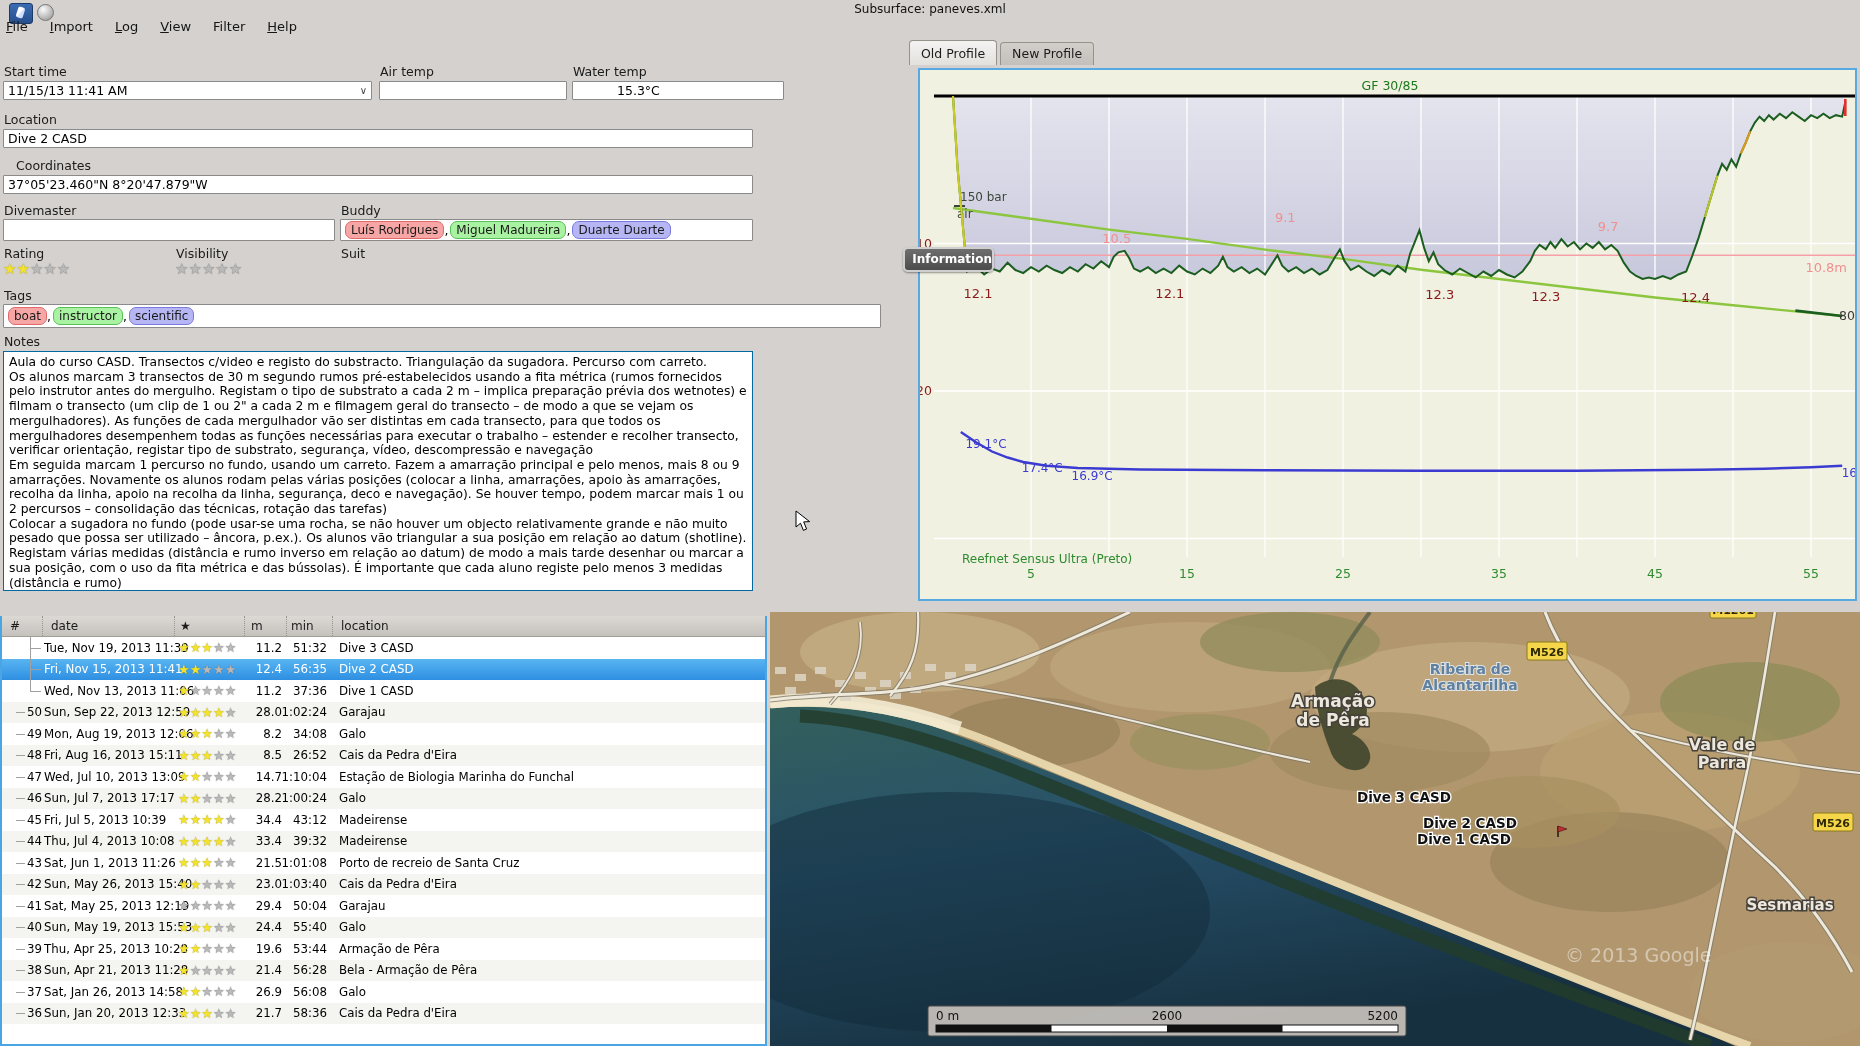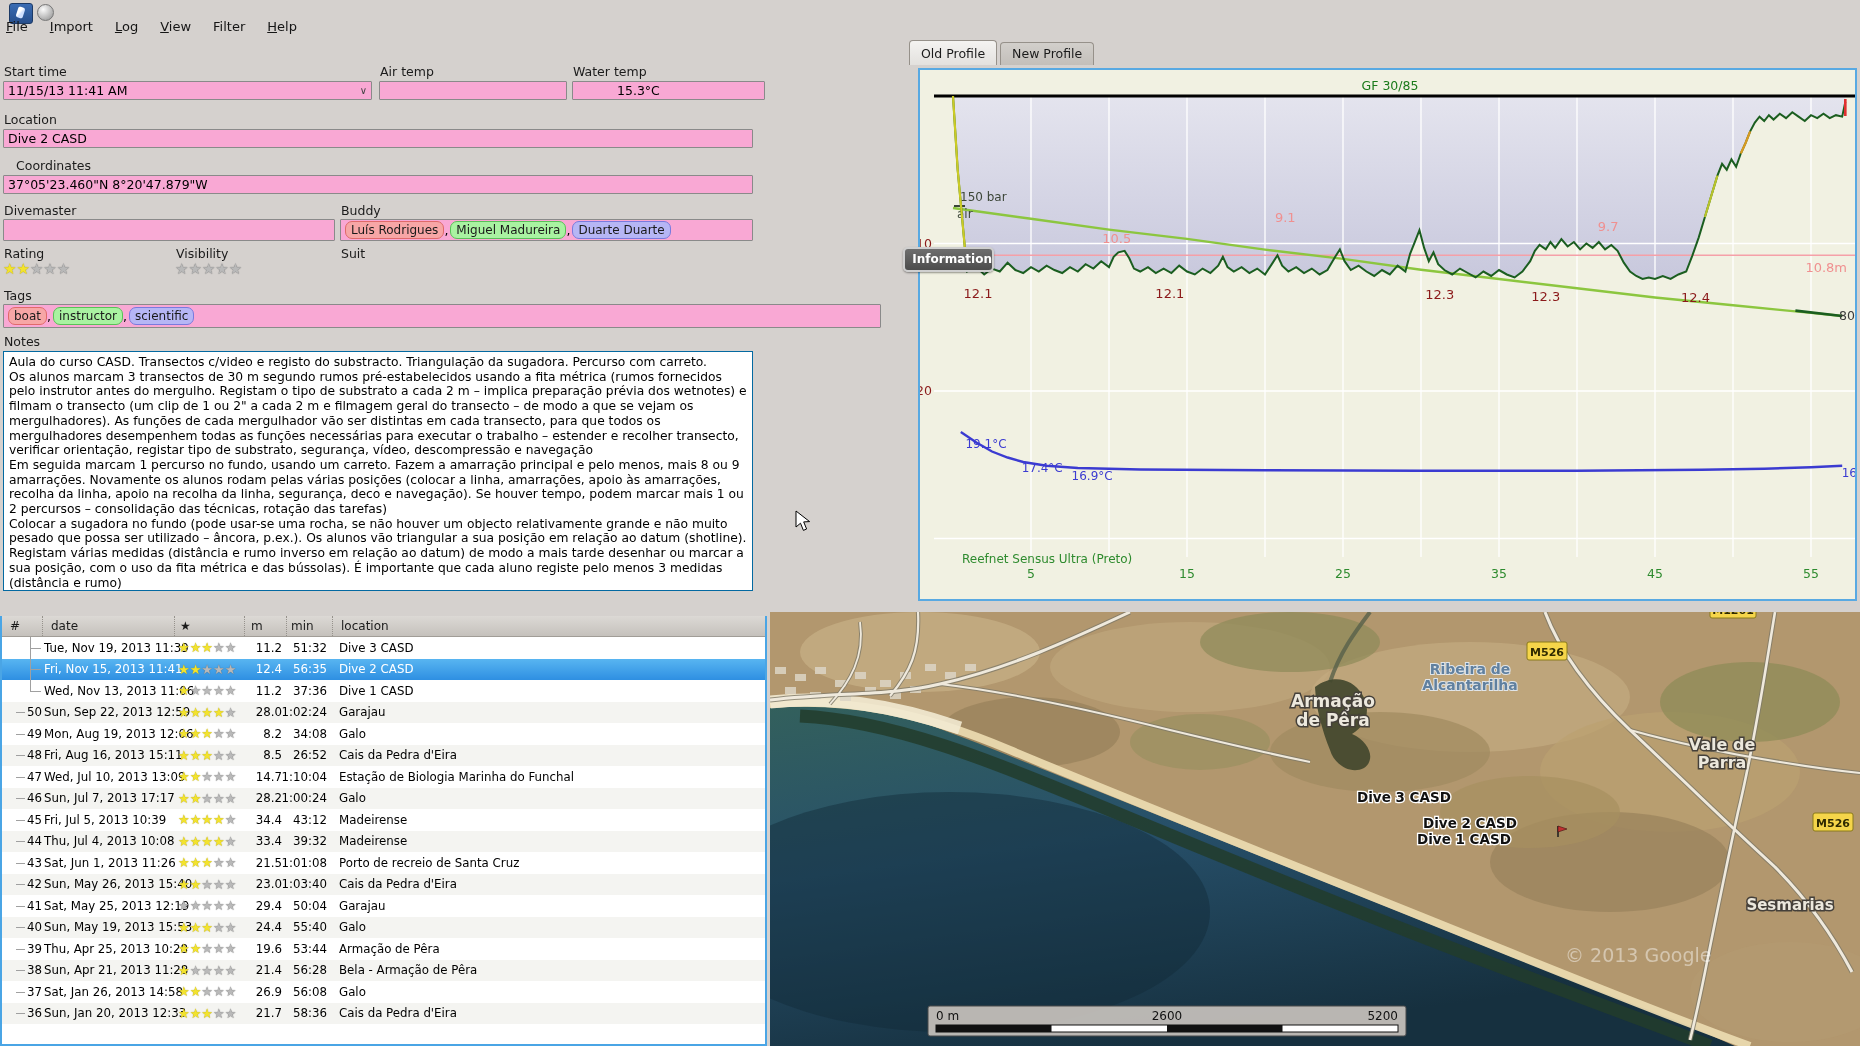--- a/index.html
+++ b/index.html
@@ -16,21 +16,21 @@
             background:radial-gradient(circle at 35% 30%,#fbfbfb,#8d8d8d);border:1px solid #777;}
   .menubar{left:6px;top:19px;height:16px;display:flex;gap:22px;}
   .menu-item{font-size:13px;color:#151515;cursor:default;}
   .menu-item u{text-decoration:underline;}
   .tabbar{display:flex;align-items:flex-end;}
   .tab{position:relative;padding:3px 11px 4px 11px;font-size:12.5px;color:#1b1b1b;
        border:1px solid #96918a;border-bottom:none;border-radius:4px 4px 0 0;
        background:linear-gradient(#d2cfcb,#c3bfba);margin-right:3px;}
   .tab.active{background:linear-gradient(#f4f3f1,#e3e1de);padding-top:5px;z-index:3;}
   .lbl{font-size:12.5px;color:#1b1b1b;white-space:nowrap;}
-  .field{position:absolute;box-sizing:border-box;background:#f9a8d4;border:1px solid #8a8a8a;
+  .field{position:absolute;box-sizing:border-box;background:#ffffff;border:1px solid #8a8a8a;
          border-radius:1px;font-size:12.5px;color:#000;display:flex;align-items:center;
          padding:0 4px;overflow:hidden;white-space:nowrap;}
   .chev{margin-left:auto;font-size:10px;color:#444;}
   .pill{display:inline-block;border-radius:7px;border:1px solid;padding:0 5px;font-size:12px;
         line-height:16px;color:#1a1a1a;}
   .pill.red{background:#f7a6a6;border-color:#e06a6a;}
   .pill.green{background:#a9f2a1;border-color:#58c158;}
   .pill.blue{background:#b6b6f5;border-color:#7a7ade;}
   .pill-comma{font-size:12.5px;margin:0 2px 0 0;}
   .stars .star{font-size:15px;line-height:15px;color:#b9b9b9;text-shadow:0 0 1px #555;}
@@ -76,20 +76,21 @@
            color:#fff;font-size:12px;font-weight:bold;text-align:right;line-height:20px;
            box-shadow:0 1px 2px rgba(0,0,0,.4);}
   #map{position:absolute;left:770px;top:612px;width:1090px;height:434px;overflow:hidden;background:#b49a74;}
   .cursor{left:795px;top:510px;z-index:50;}
 </style>
 </head>
 <body>
 
 <div id="app">
 
+  <div class="abs win-title">Subsurface: paneves.xml</div>
   <div class="abs app-icon"></div>
   <div class="abs sphere-icon"></div>
 
   <div class="abs menubar" id="menubar">
       <span class="menu-item"><u>F</u>ile</span>
       <span class="menu-item"><u>I</u>mport</span>
       <span class="menu-item"><u>L</u>og</span>
       <span class="menu-item"><u>V</u>iew</span>
       <span class="menu-item">Filter</span>
       <span class="menu-item"><u>H</u>elp</span>
@@ -99,21 +100,21 @@
   <div class="abs lbl" style="left:4px;top:64px;">Start time</div>
   <div class="field" style="left:3px;top:81px;width:369px;height:19px;">
     <span>11/15/13 11:41 AM</span>
     <span class="chev">∨</span>
   </div>
   <div class="abs lbl" style="left:380px;top:64px;">Air temp</div>
   <div class="field" style="left:379px;top:81px;width:188px;height:19px;">
     <span></span>
   </div>
   <div class="abs lbl" style="left:573px;top:64px;">Water temp</div>
-  <div class="field" style="left:572px;top:81px;width:193px;height:19px;padding-left:44px;">
+  <div class="field" style="left:572px;top:81px;width:212px;height:19px;padding-left:44px;">
     <span>15.3°C</span>
   </div>
 
   <div class="abs lbl" style="left:4px;top:112px;">Location</div>
   <div class="field" style="left:3px;top:129px;width:750px;height:19px;">
     <span>Dive 2 CASD</span>
   </div>
 
   <div class="abs lbl" style="left:16px;top:158px;">Coordinates</div>
   <div class="field" style="left:3px;top:175px;width:750px;height:19px;">

